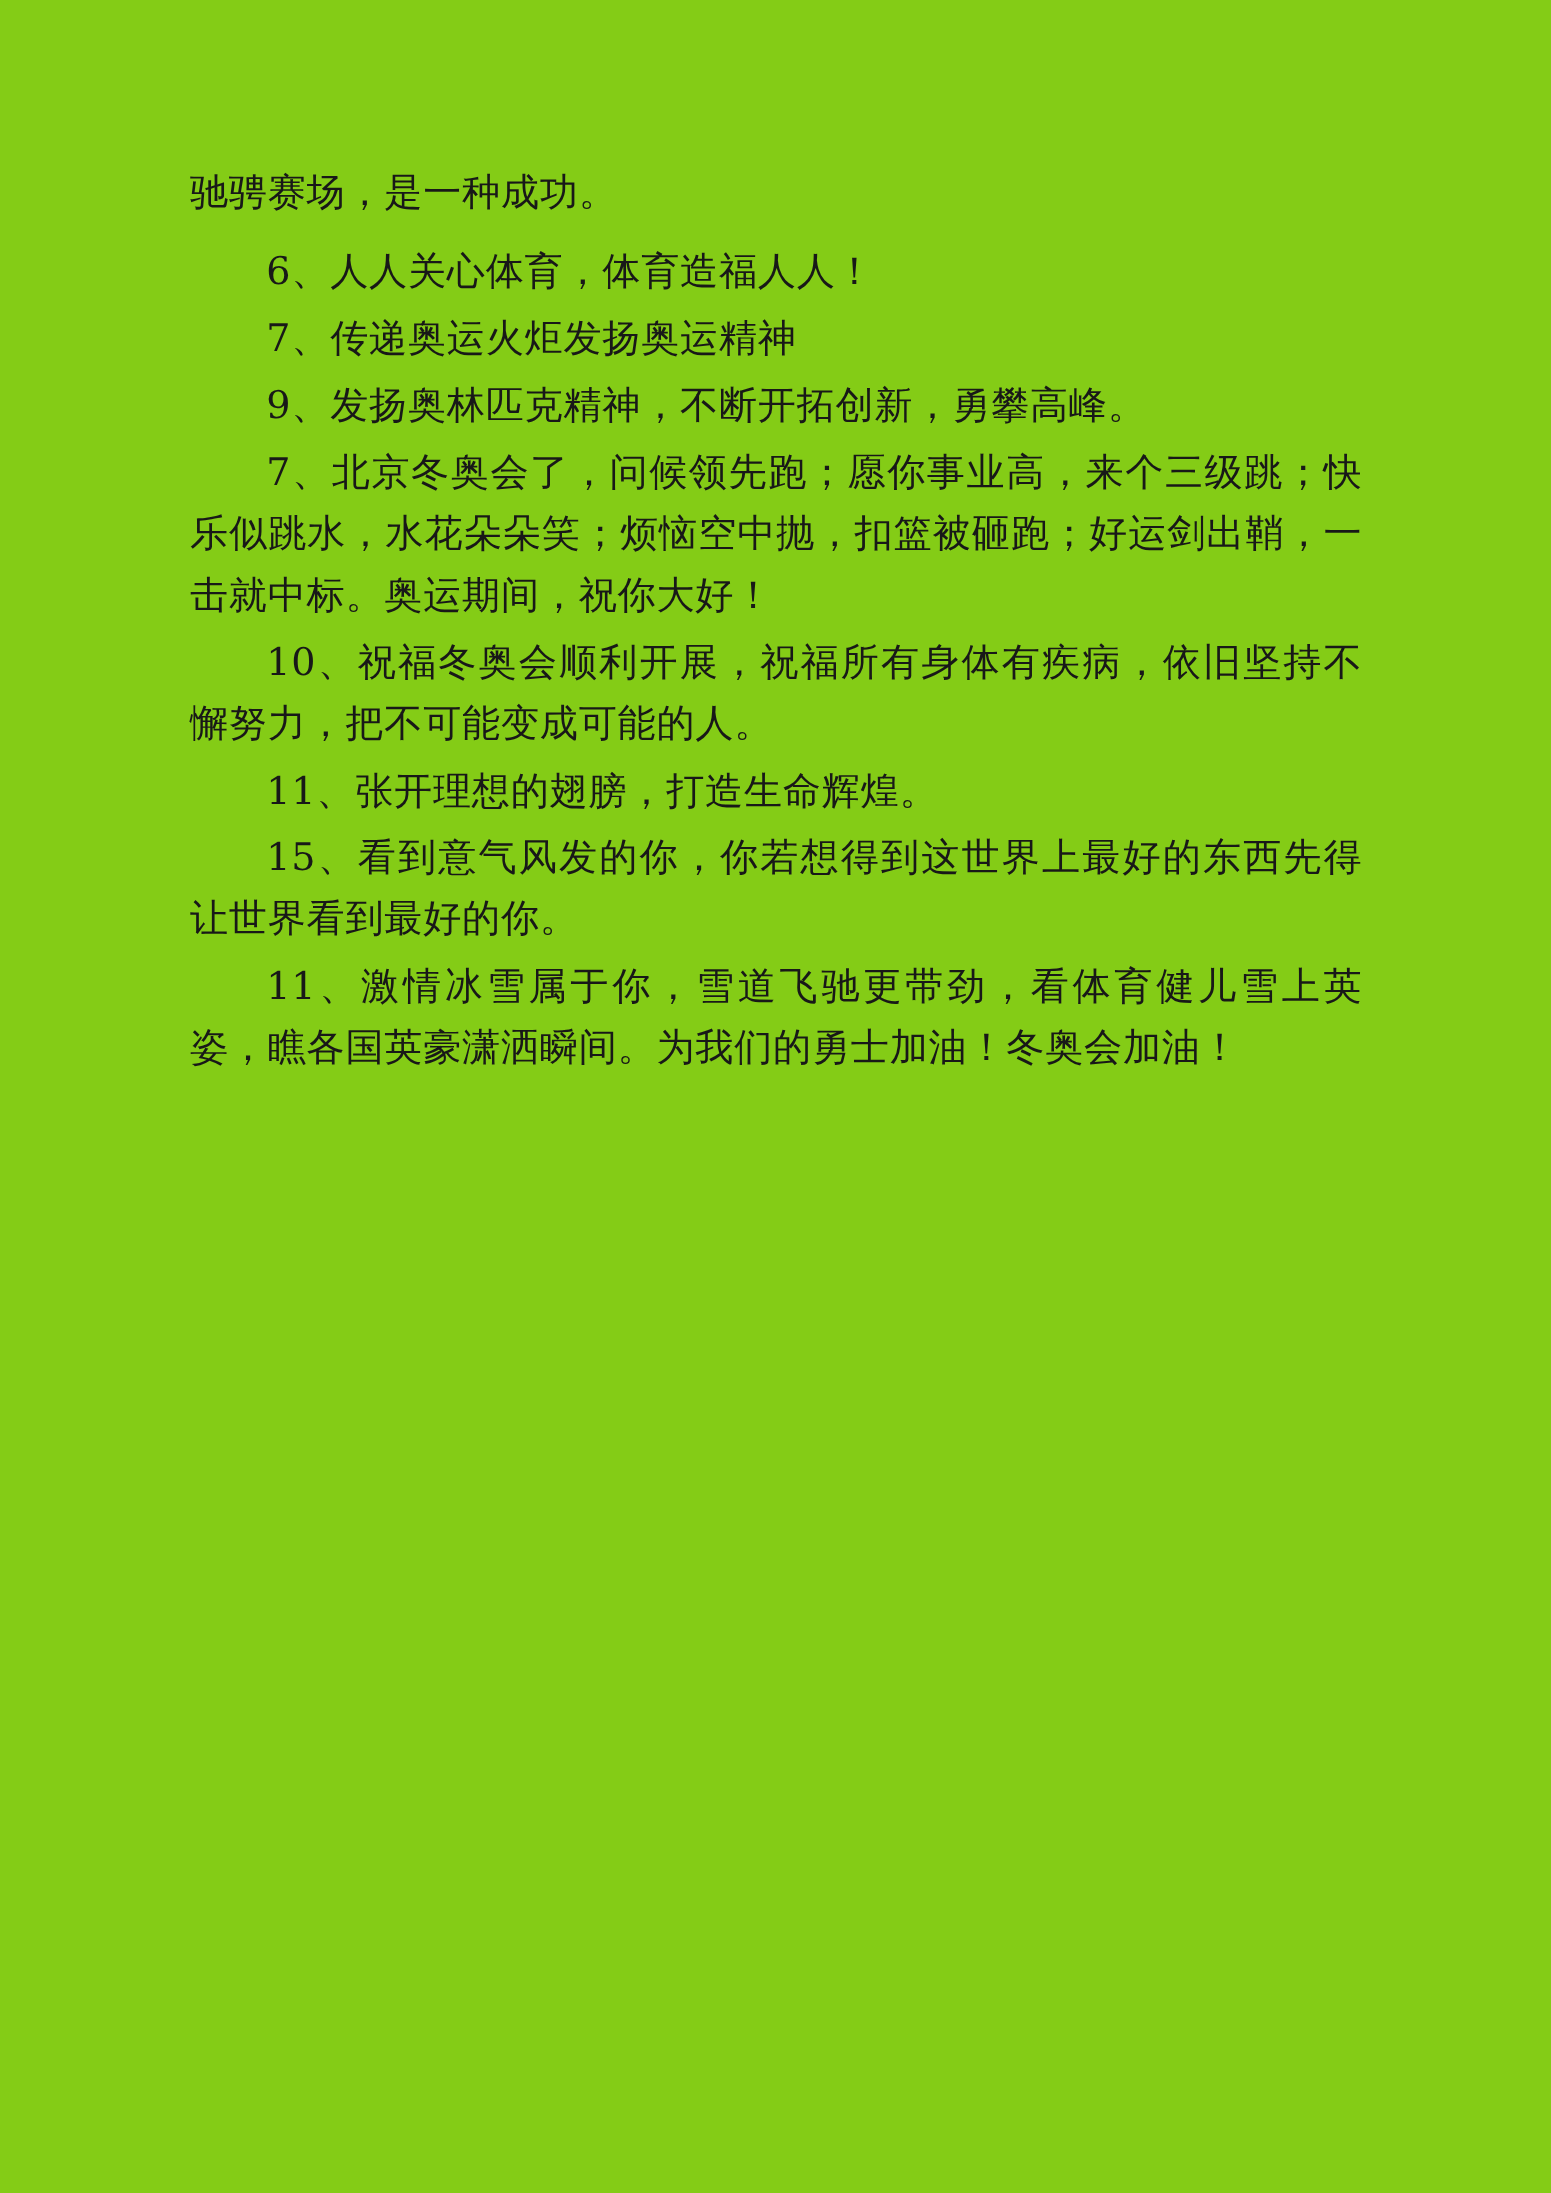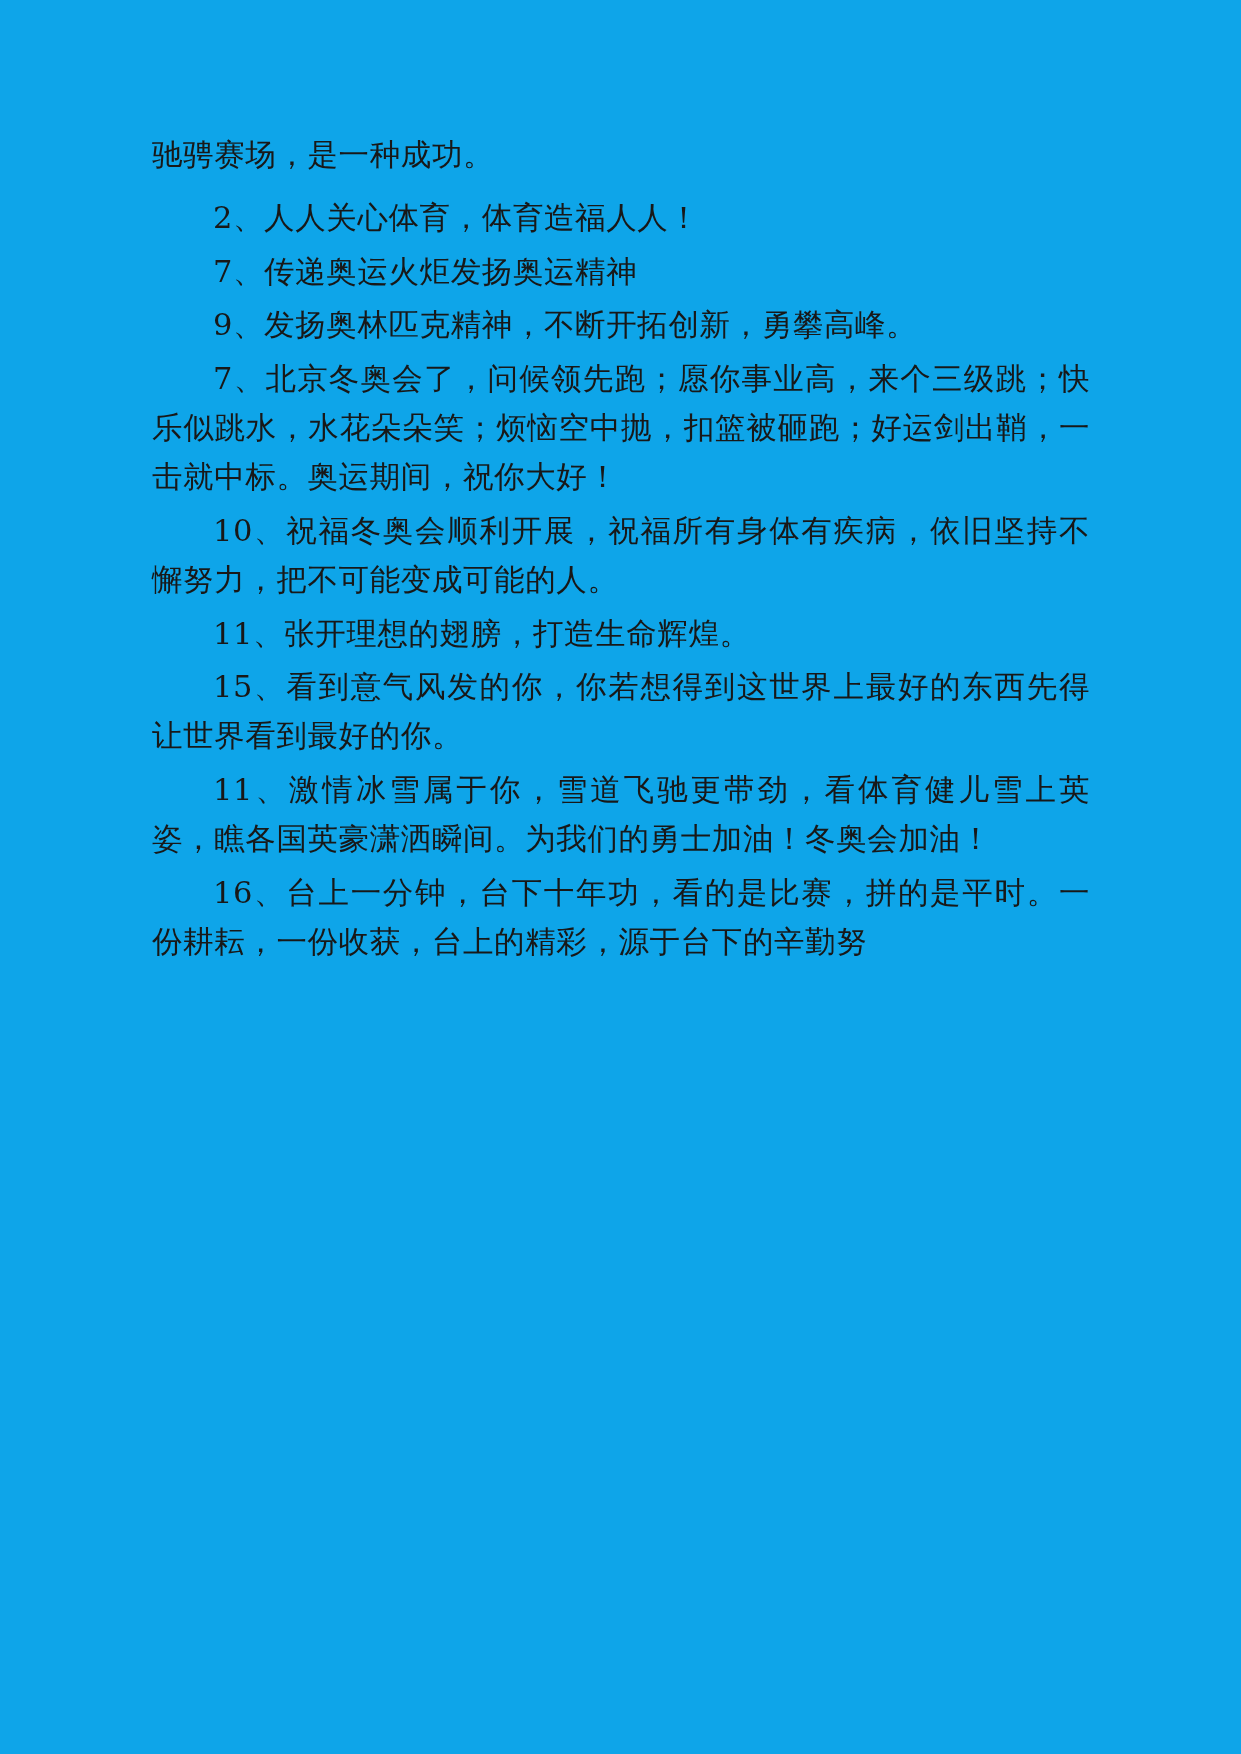--- a/index.html
+++ b/index.html
@@ -7,21 +7,21 @@
     padding: 0;
     background: #ffffff;
   }
   body {
     font-family: "DejaVu Serif", serif;
   }
   .page {
     position: relative;
     width: 1241px;
     height: 1754px;
-    background: #0ea5e9;
+    background: #84cc16;
     box-sizing: border-box;
     overflow: hidden;
   }
   .doc-body {
     position: absolute;
     left: 152px;
     top: 130px;
     width: 938px;
   }
   .para {
@@ -44,24 +44,23 @@
     margin-bottom: 14px;
   }
 </style>
 </head>
 <body>
 
 <div class="page">
   <div class="doc-body">
 
     <p class="para loose">驰骋赛场，是一种成功。</p>
-    <p class="para indent tight">2、人人关心体育，体育造福人人！</p>
+    <p class="para indent tight">6、人人关心体育，体育造福人人！</p>
     <p class="para indent tight">7、传递奥运火炬发扬奥运精神</p>
     <p class="para indent tight">9、发扬奥林匹克精神，不断开拓创新，勇攀高峰。</p>
     <p class="para indent tight">7、北京冬奥会了，问候领先跑；愿你事业高，来个三级跳；快乐似跳水，水花朵朵笑；烦恼空中抛，扣篮被砸跑；好运剑出鞘，一击就中标。奥运期间，祝你大好！</p>
     <p class="para indent tight">10、祝福冬奥会顺利开展，祝福所有身体有疾病，依旧坚持不懈努力，把不可能变成可能的人。</p>
     <p class="para indent tight">11、张开理想的翅膀，打造生命辉煌。</p>
     <p class="para indent tight">15、看到意气风发的你，你若想得到这世界上最好的东西先得让世界看到最好的你。</p>
     <p class="para indent tight">11、激情冰雪属于你，雪道飞驰更带劲，看体育健儿雪上英姿，瞧各国英豪潇洒瞬间。为我们的勇士加油！冬奥会加油！</p>
-    <p class="para indent tight">16、台上一分钟，台下十年功，看的是比赛，拼的是平时。一份耕耘，一份收获，台上的精彩，源于台下的辛勤努</p>
 
   </div>
 </div>
 
 </body></html>

